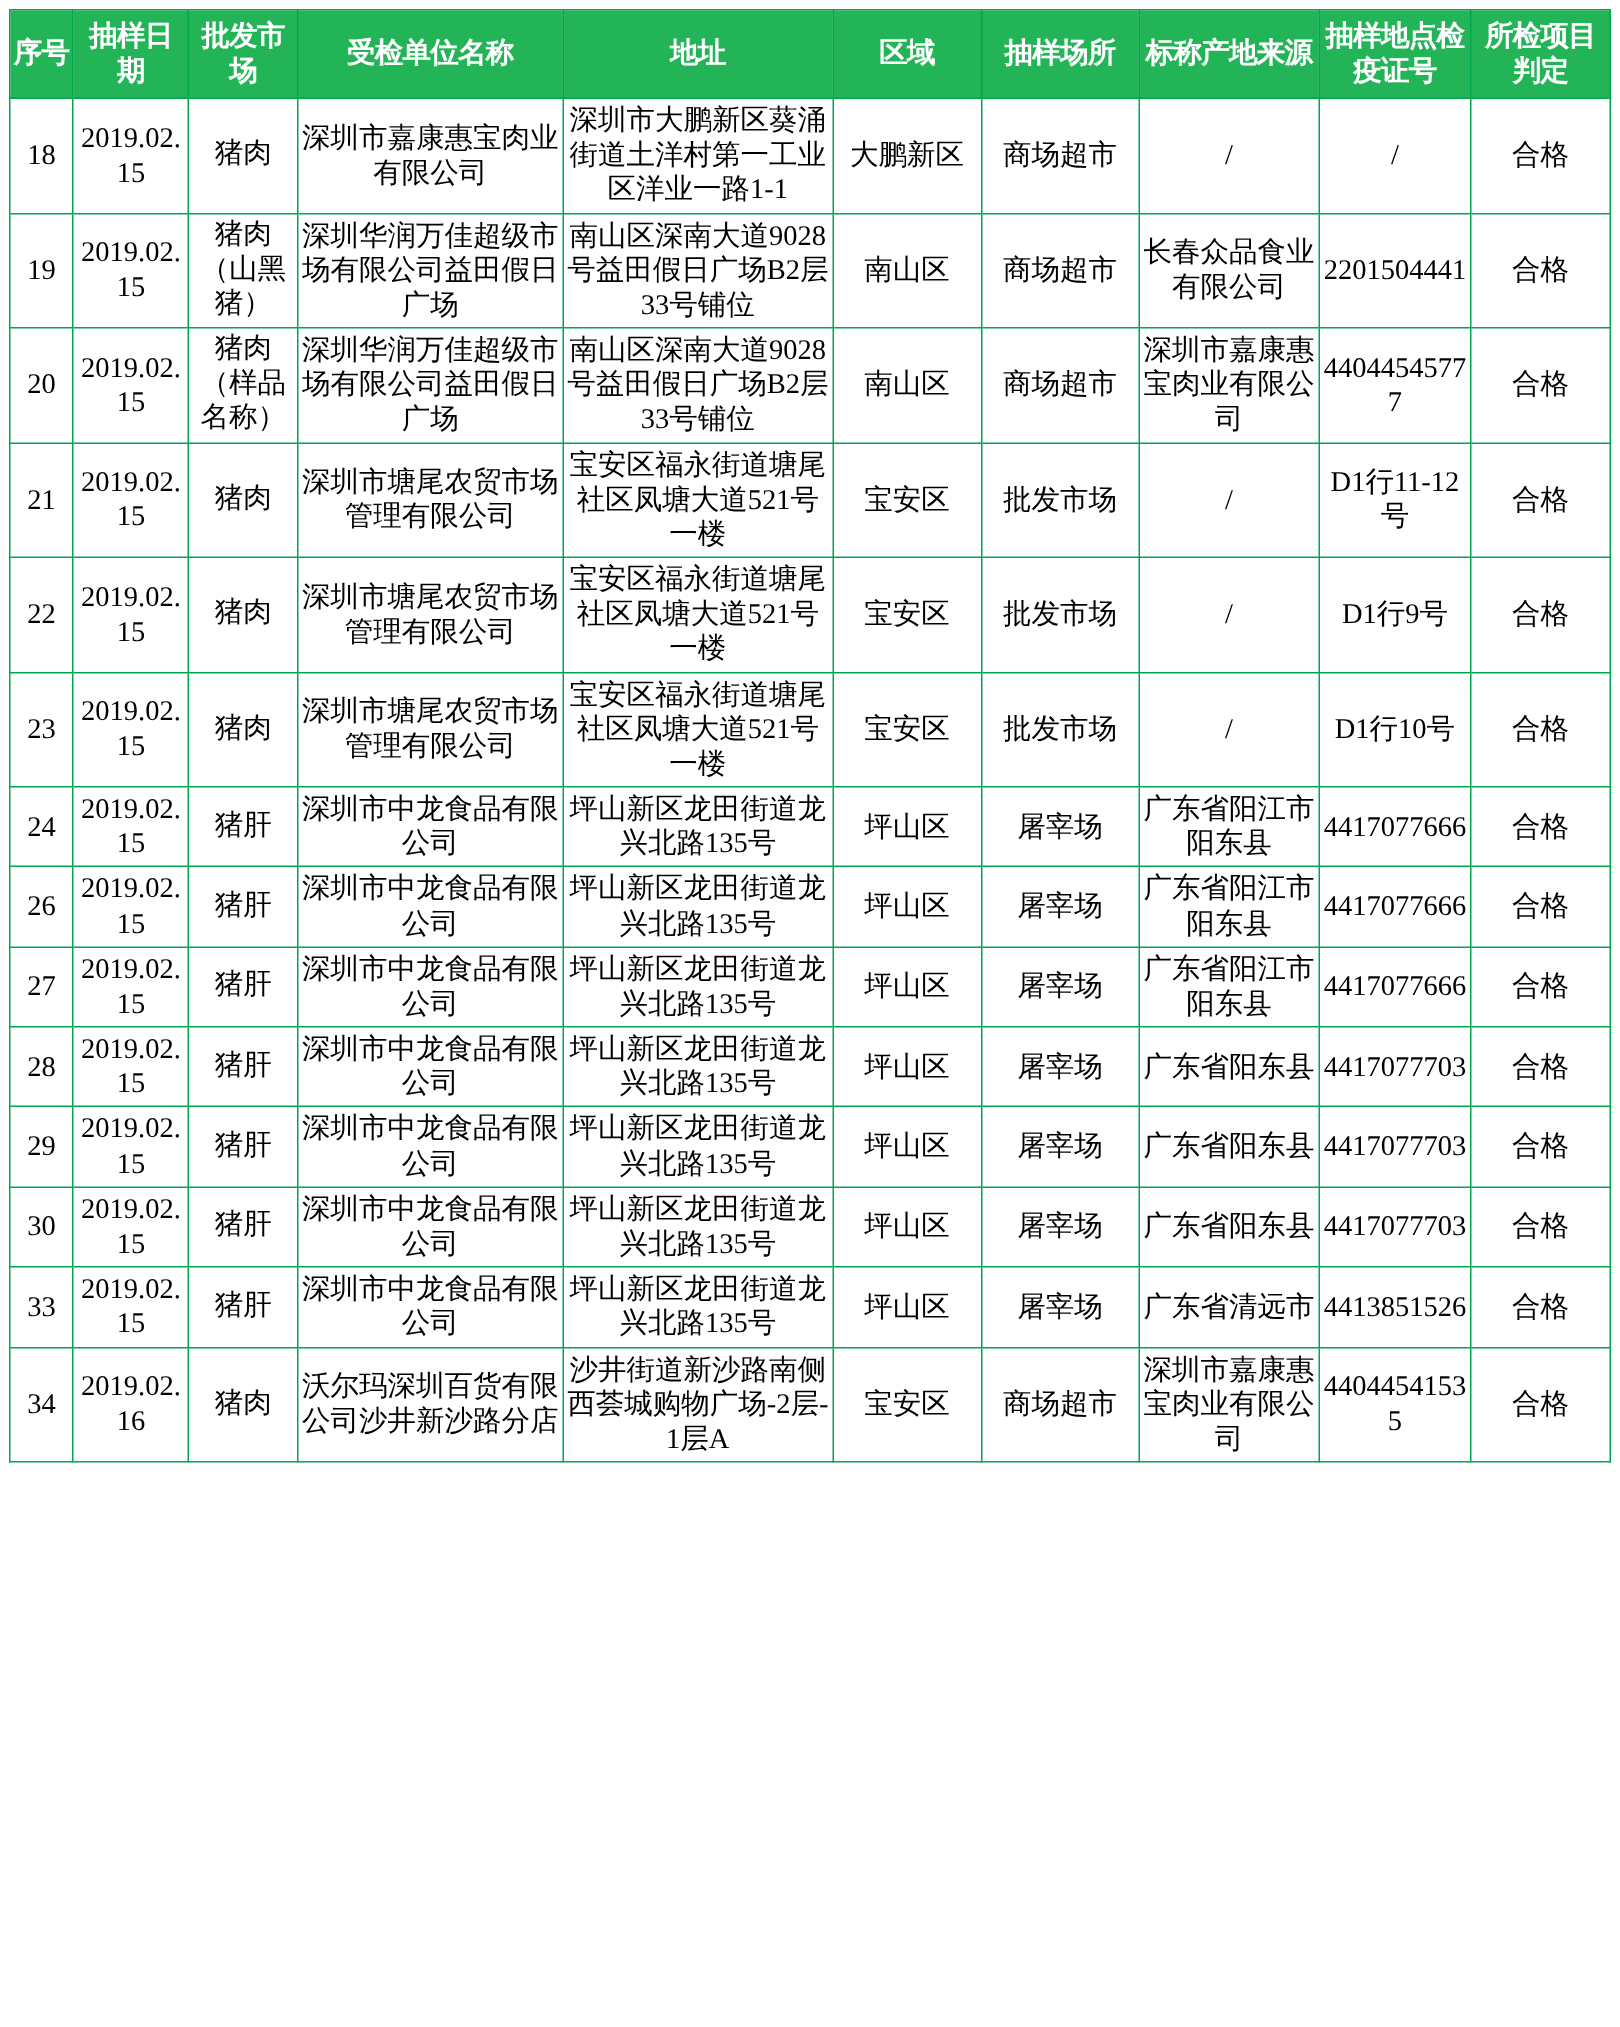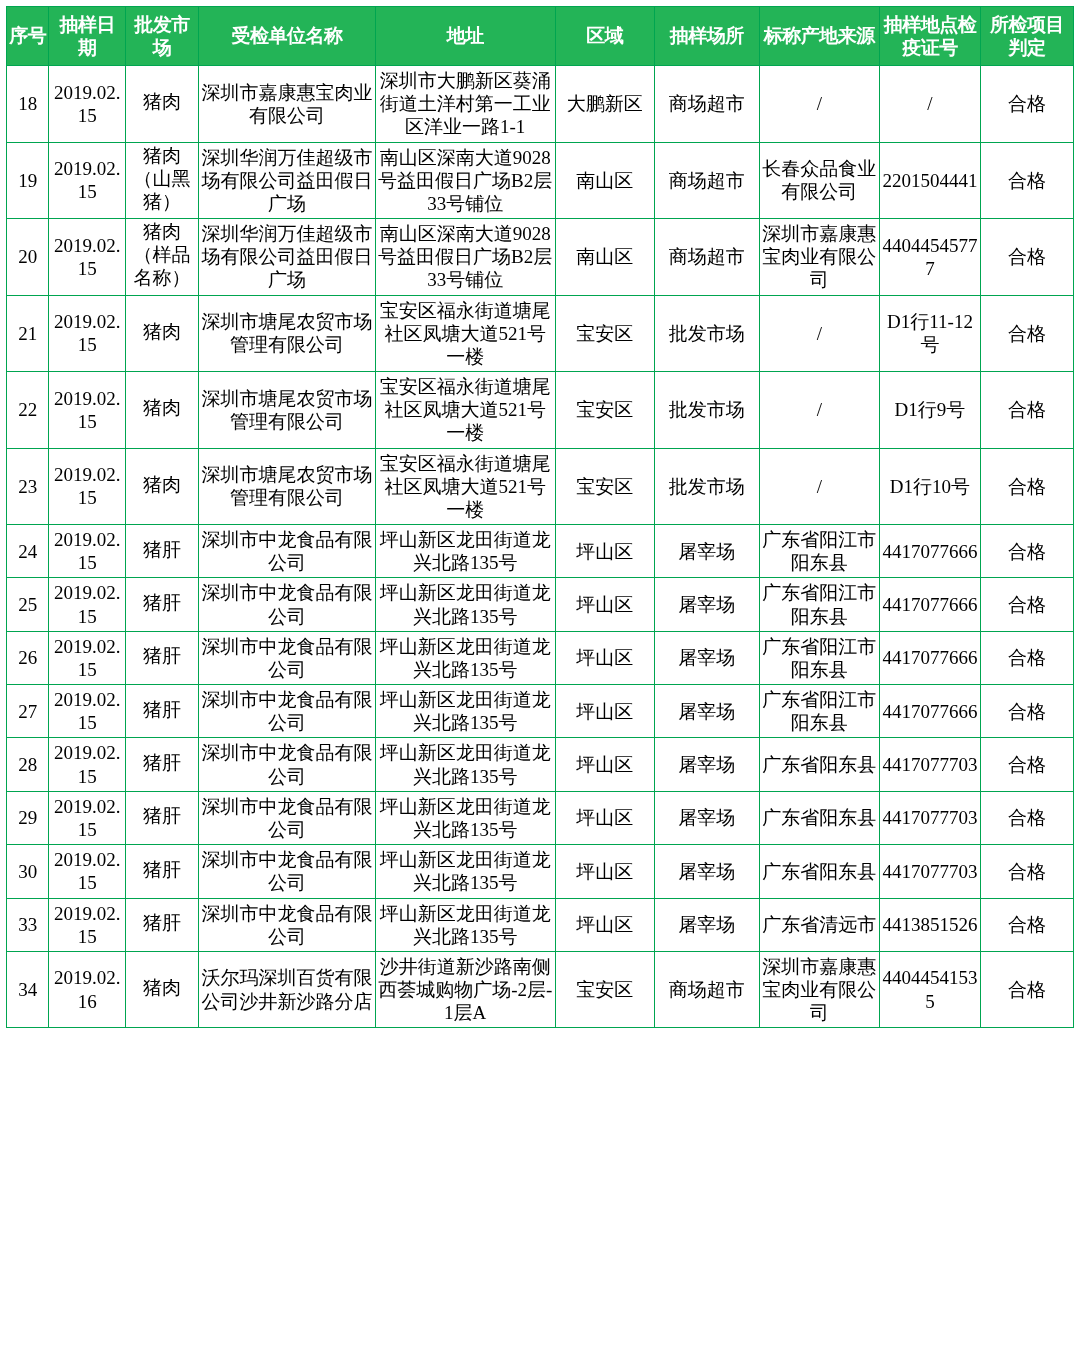--- a/index.html
+++ b/index.html
@@ -163,32 +163,20 @@
         <td class="cell-name">猪肝</td>
         <td class="cell-unit">深圳市中龙食品有限公司</td>
         <td class="cell-addr">坪山新区龙田街道龙兴北路135号</td>
         <td class="cell-region">坪山区</td>
         <td class="cell-place">屠宰场</td>
         <td class="cell-origin">广东省阳江市阳东县</td>
         <td class="cell-cert">4417077666</td>
         <td class="cell-result">合格</td>
       </tr>
       <tr>
-        <td class="cell-no">25</td>
-        <td class="cell-date">2019.02.15</td>
-        <td class="cell-name">猪肝</td>
-        <td class="cell-unit">深圳市中龙食品有限公司</td>
-        <td class="cell-addr">坪山新区龙田街道龙兴北路135号</td>
-        <td class="cell-region">坪山区</td>
-        <td class="cell-place">屠宰场</td>
-        <td class="cell-origin">广东省阳江市阳东县</td>
-        <td class="cell-cert">4417077666</td>
-        <td class="cell-result">合格</td>
-      </tr>
-      <tr>
         <td class="cell-no">26</td>
         <td class="cell-date">2019.02.15</td>
         <td class="cell-name">猪肝</td>
         <td class="cell-unit">深圳市中龙食品有限公司</td>
         <td class="cell-addr">坪山新区龙田街道龙兴北路135号</td>
         <td class="cell-region">坪山区</td>
         <td class="cell-place">屠宰场</td>
         <td class="cell-origin">广东省阳江市阳东县</td>
         <td class="cell-cert">4417077666</td>
         <td class="cell-result">合格</td>

